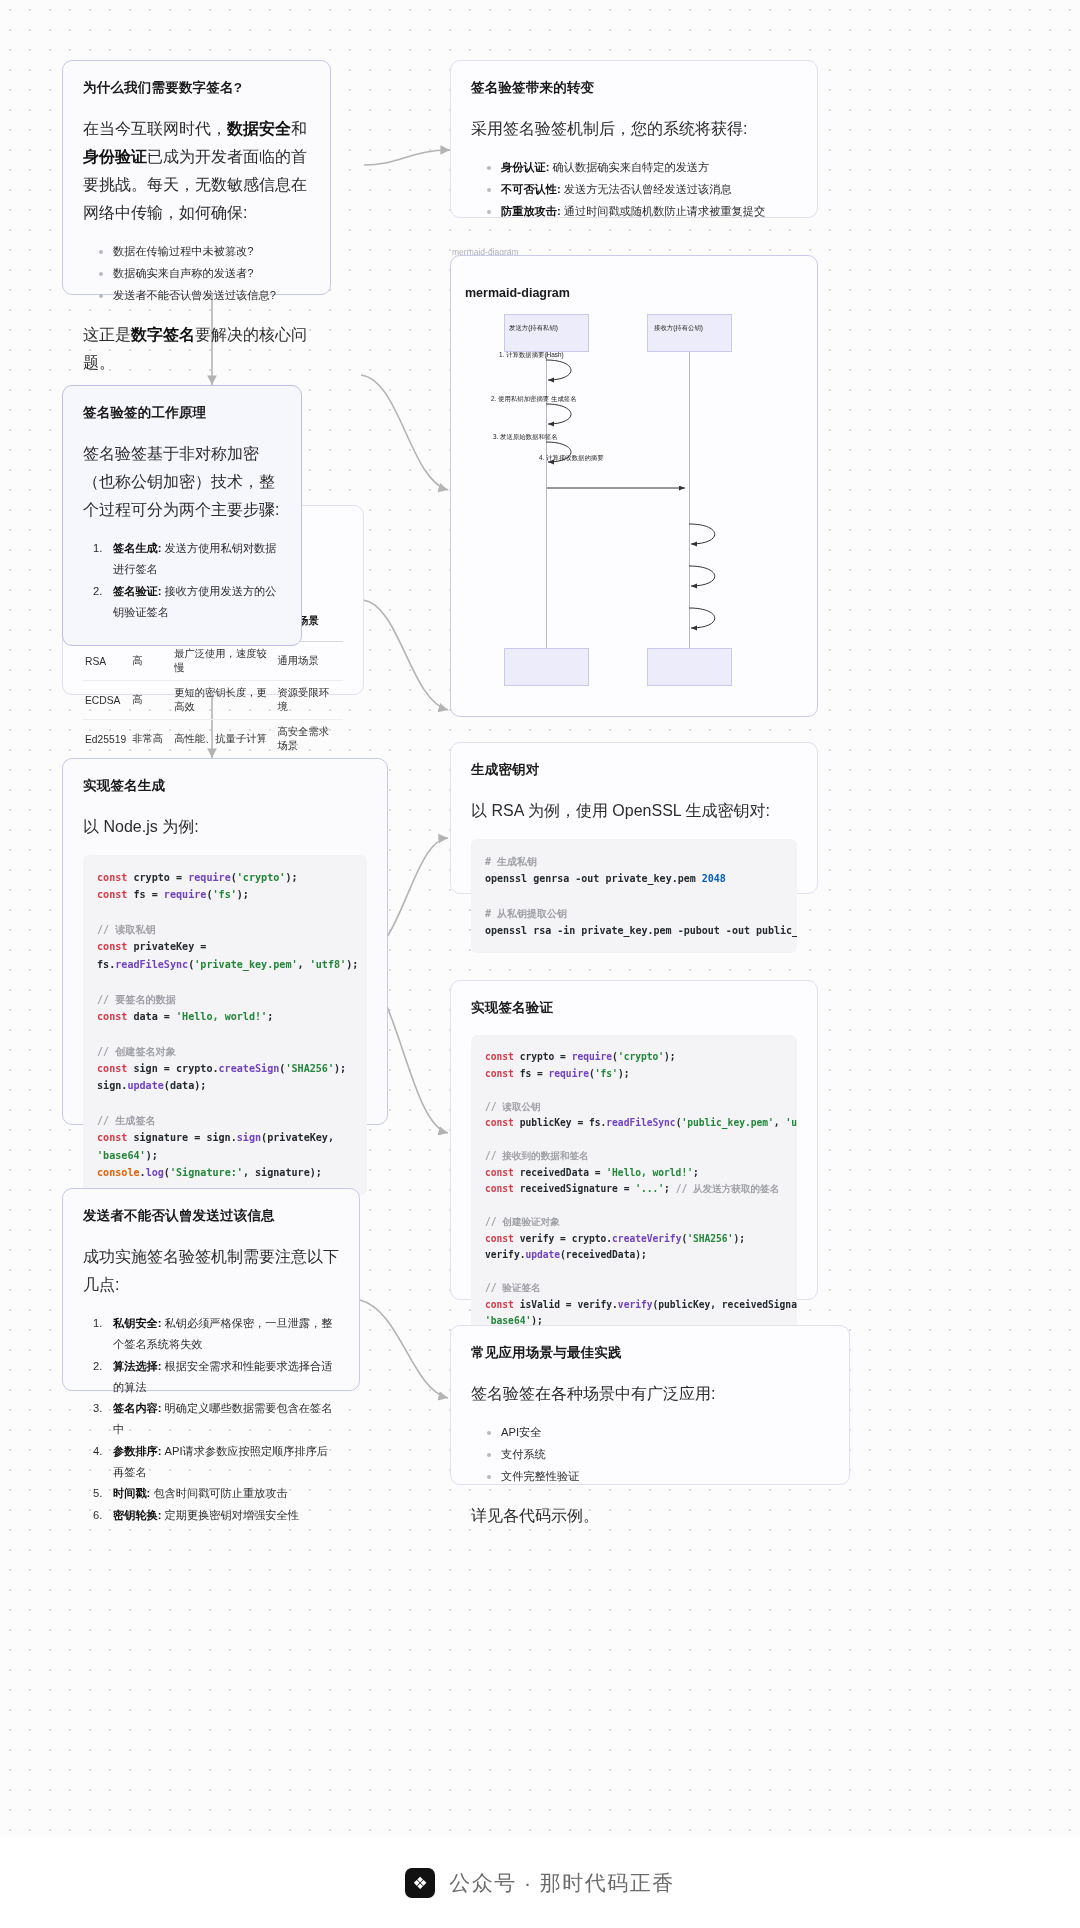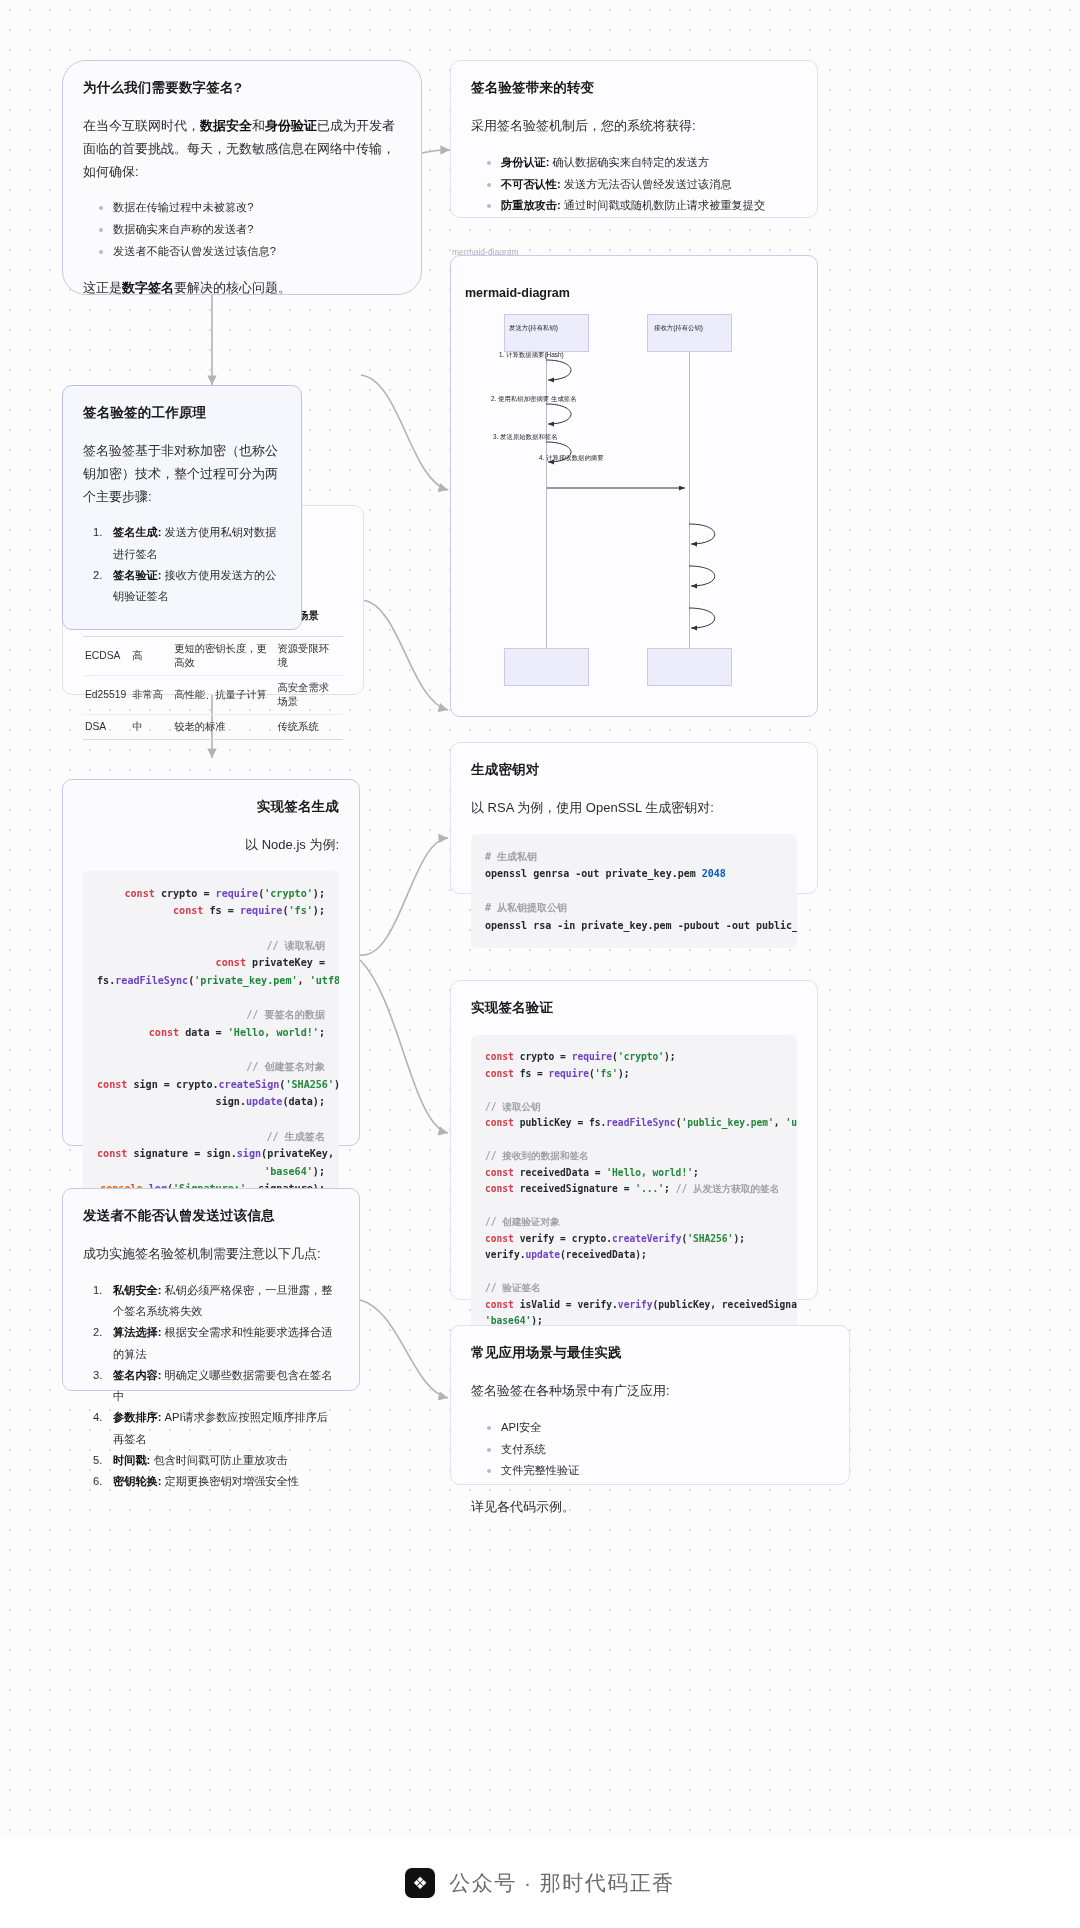--- a/index.html
+++ b/index.html
@@ -28,21 +28,21 @@
     border-color: #dfe0f0;
   }
   .card h3 {
     font-size: 13.5px;
     font-weight: bold;
     color: #1a1a1a;
     margin-bottom: 18px;
     letter-spacing: .2px;
   }
   .card p {
-    font-size: 13px;
+    font-size: 16px;
     color: #2c2c2c;
     line-height: 1.75;
     margin-bottom: 14px;
   }
   .card p.last { margin-bottom: 0; }
   .card b { font-weight: bold; color: #111; }
   ul.bul { list-style: none; margin: 0 0 14px 14px; }
   ul.bul li {
     font-size: 11.2px;
     color: #2c2c2c;
@@ -188,21 +188,21 @@
     <path d="M361,375 C400,380 410,480 448,490" stroke="#b3b3b3" stroke-width="1.6" fill="none" marker-end="url(#ah)"></path>
     <path d="M212,442 L212,505" stroke="#b3b3b3" stroke-width="1.6" fill="none" marker-end="url(#ah)"></path>
     <path d="M363,600 C400,605 410,700 448,710" stroke="#b3b3b3" stroke-width="1.6" fill="none" marker-end="url(#ah)"></path>
     <path d="M212,695 L212,758" stroke="#b3b3b3" stroke-width="1.6" fill="none" marker-end="url(#ah)"></path>
     <path d="M360,955 C400,960 412,840 448,838" stroke="#b3b3b3" stroke-width="1.6" fill="none" marker-end="url(#ah)"></path>
     <path d="M360,960 C400,1000 412,1125 448,1133" stroke="#b3b3b3" stroke-width="1.6" fill="none" marker-end="url(#ah)"></path>
     <path d="M212,1125 L212,1188" stroke="#b3b3b3" stroke-width="1.6" fill="none" marker-end="url(#ah)"></path>
     <path d="M360,1300 C400,1310 412,1390 448,1398" stroke="#b3b3b3" stroke-width="1.6" fill="none" marker-end="url(#ah)"></path>
   </svg>
 
-  <div class="card" style="left:62px; top:60px; width:360px; height:235px;border-radius:24px;">
+  <div class="card" style="left:62px; top:60px; width:269px; height:235px;">
     <h3>为什么我们需要数字签名?</h3>
     <p><span>在当今互联网时代，</span><b>数据安全</b><span>和</span><b>身份验证</b><span>已成为开发者面临的首要挑战。每天，无数敏感信息在网络中传输，如何确保:</span></p>
     <ul class="bul">
       <li>数据在传输过程中未被篡改?</li>
       <li>数据确实来自声称的发送者?</li>
       <li>发送者不能否认曾发送过该信息?</li>
     </ul>
     <p class="last"><span>这正是</span><b>数字签名</b><span>要解决的核心问题。</span></p>
   </div>
 
@@ -223,20 +223,26 @@
       <thead>
         <tr>
           <th>算法</th>
           <th>安全强度</th>
           <th>特点</th>
           <th>适用场景</th>
         </tr>
       </thead>
       <tbody>
         <tr>
+          <td>RSA</td>
+          <td>高</td>
+          <td>最广泛使用，速度较慢</td>
+          <td>通用场景</td>
+        </tr>
+        <tr>
           <td>ECDSA</td>
           <td>高</td>
           <td>更短的密钥长度，更高效</td>
           <td>资源受限环境</td>
         </tr>
         <tr>
           <td>Ed25519</td>
           <td>非常高</td>
           <td>高性能、抗量子计算</td>
           <td>高安全需求场景</td>
@@ -244,21 +250,21 @@
         <tr>
           <td>DSA</td>
           <td>中</td>
           <td>较老的标准</td>
           <td>传统系统</td>
         </tr>
       </tbody>
     </table>
   </div>
 
-  <div class="card" style="left:62px; top:779px; width:298px; height:367px;text-align:right;">
+  <div class="card" style="left:62px; top:758px; width:326px; height:367px;">
     <h3>实现签名生成</h3>
     <p>以 Node.js 为例:</p>
     <pre class="code"><span class="kw">const</span> crypto = <span class="fn">require</span>(<span class="str">'crypto'</span>);
 <span class="kw">const</span> fs = <span class="fn">require</span>(<span class="str">'fs'</span>);
 
 <span class="cmt">// 读取私钥</span>
 <span class="kw">const</span> privateKey =
 fs.<span class="fn">readFileSync</span>(<span class="str">'private_key.pem'</span>, <span class="str">'utf8'</span>);
 
 <span class="cmt">// 要签名的数据</span>

